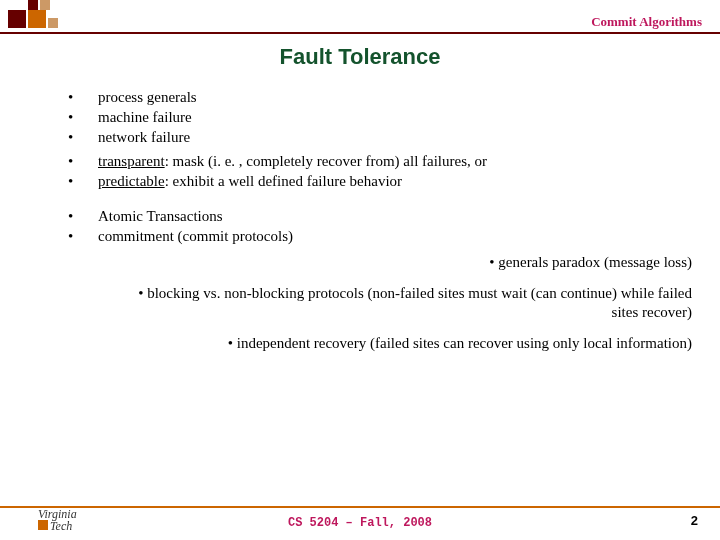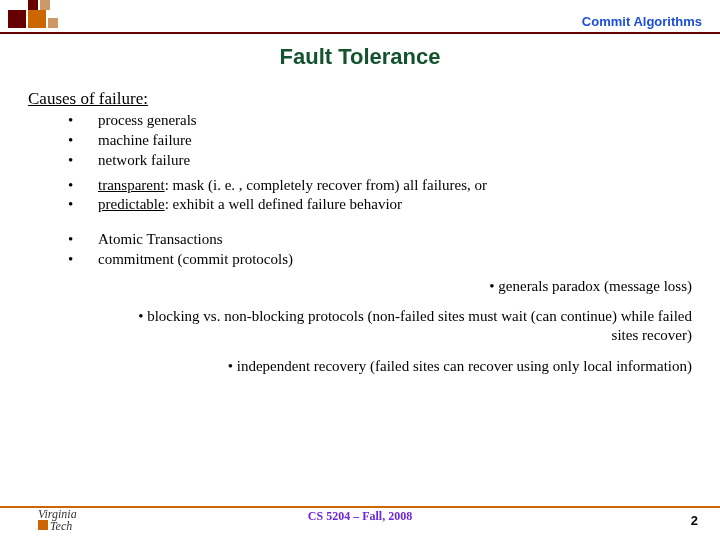--- a/index.html
+++ b/index.html
@@ -29,24 +29,24 @@
     top: 32px;
     left: 0;
     width: 100%;
     height: 2px;
     background: #660000;
   }
   .header-label {
     position: absolute;
     top: 14px;
     right: 18px;
-    font-family: Liberation Sans, sans-serif;
+    font-family: Liberation Serif, serif;
     font-weight: bold;
     font-size: 13px;
-    color: #1d4ed8;
+    color: #be185d;
   }
   .slide-title {
     position: absolute;
     top: 44px;
     width: 100%;
     text-align: center;
     font-family: Arial, sans-serif;
     font-weight: bold;
     font-size: 22px;
     color: #14532d;
@@ -109,27 +109,27 @@
   .footer-logo .vt-box {
     display: inline-block;
     width: 10px;
     height: 10px;
     background: #cc6600;
     margin-right: 2px;
     vertical-align: baseline;
   }
   .footer-center {
     position: absolute;
-    bottom: 16px;
+    bottom: 10px;
     width: 100%;
     text-align: center;
-    font-family: Liberation Serif, serif;
+    font-family: Liberation Mono, monospace;
     font-weight: bold;
     font-size: 12px;
-    color: #6d28d9;
+    color: #be185d;
   }
   .footer-pagenum {
     position: absolute;
     bottom: 12px;
     right: 22px;
     font-family: Arial, sans-serif;
     font-weight: bold;
     font-size: 13px;
     color: #000;
   }
@@ -144,21 +144,20 @@
   <div class="block b4"></div>
   <div class="block b5"></div>
 </div>
 <div class="header-line"></div>
 <div class="header-label">Commit Algorithms</div>
 
 <div class="slide-title">Fault Tolerance</div>
 
 <div class="content">
 
-  <div class="section-head">Causes of failure:</div>
   <div class="bullet-list">
     <div class="bullet-row">
         <div class="bullet-mark">•</div>
         <div class="bullet-text">process generals</div>
       </div>
     <div class="bullet-row">
         <div class="bullet-mark">•</div>
         <div class="bullet-text">machine failure</div>
       </div>
     <div class="bullet-row">

